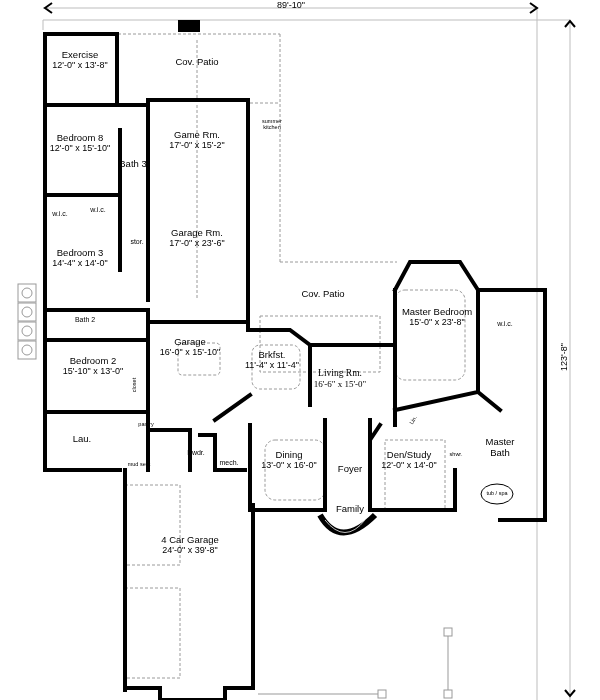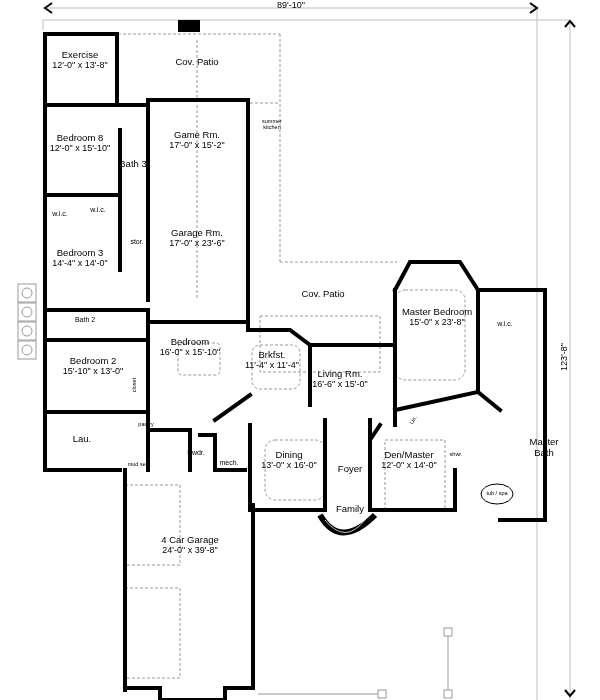--- a/index.html
+++ b/index.html
@@ -166,42 +166,42 @@
     <span class="nm">Master Bedroom</span>
     <span class="dm">15'-0" x 23'-8"</span>
   </div>
 <div class="lbl sm" style="left:505px;top:320px;">
     <span class="nm">w.i.c.</span>
   </div>
 <div class="lbl sm" style="left:85px;top:316px;">
     <span class="nm">Bath 2</span>
   </div>
 <div class="lbl" style="left:190px;top:336px;">
-    <span class="nm">Bedroom</span>
+    <span class="nm">Garage</span>
     <span class="dm">16'-0" x 15'-10"</span>
   </div>
 <div class="lbl" style="left:272px;top:349px;">
     <span class="nm">Brkfst.</span>
     <span class="dm">11'-4" x 11'-4"</span>
   </div>
-<div class="lbl" style="left:340px;top:368px;">
+<div class="lbl" style="left:340px;top:368px;font-family:Liberation Serif, serif;">
     <span class="nm">Living Rm.</span>
     <span class="dm">16'-6" x 15'-0"</span>
   </div>
 <div class="lbl" style="left:93px;top:355px;">
     <span class="nm">Bedroom 2</span>
     <span class="dm">15'-10" x 13'-0"</span>
   </div>
 <div class="lbl tiny" style="left:134px;top:382px;transform:translateX(-50%) rotate(-90deg);">
     <span class="nm">closet</span>
   </div>
 <div class="lbl tiny" style="left:413px;top:417px;transform:translateX(-50%) rotate(-60deg);">
     <span class="nm">Lin.</span>
   </div>
-<div class="lbl" style="left:500px;top:436px;white-space:normal;width:40px;margin-left:44px;">
+<div class="lbl" style="left:500px;top:436px;white-space:normal;width:40px;">
     <span class="nm">Master Bath</span>
   </div>
 <div class="lbl tiny" style="left:146px;top:421px;">
     <span class="nm">pantry</span>
   </div>
 <div class="lbl" style="left:82px;top:433px;">
     <span class="nm">Lau.</span>
   </div>
 <div class="lbl sm" style="left:196px;top:449px;">
     <span class="nm">Pwdr.</span>
@@ -213,21 +213,21 @@
     <span class="nm">mud seat</span>
   </div>
 <div class="lbl" style="left:289px;top:449px;">
     <span class="nm">Dining</span>
     <span class="dm">13'-0" x 16'-0"</span>
   </div>
 <div class="lbl" style="left:350px;top:463px;">
     <span class="nm">Foyer</span>
   </div>
 <div class="lbl" style="left:409px;top:449px;">
-    <span class="nm">Den/Master</span>
+    <span class="nm">Den/Study</span>
     <span class="dm">12'-0" x 14'-0"</span>
   </div>
 <div class="lbl tiny" style="left:456px;top:451px;">
     <span class="nm">shwr.</span>
   </div>
 <div class="lbl tiny" style="left:497px;top:490px;">
     <span class="nm">tub / spa</span>
   </div>
 <div class="lbl" style="left:350px;top:503px;">
     <span class="nm">Family</span>

